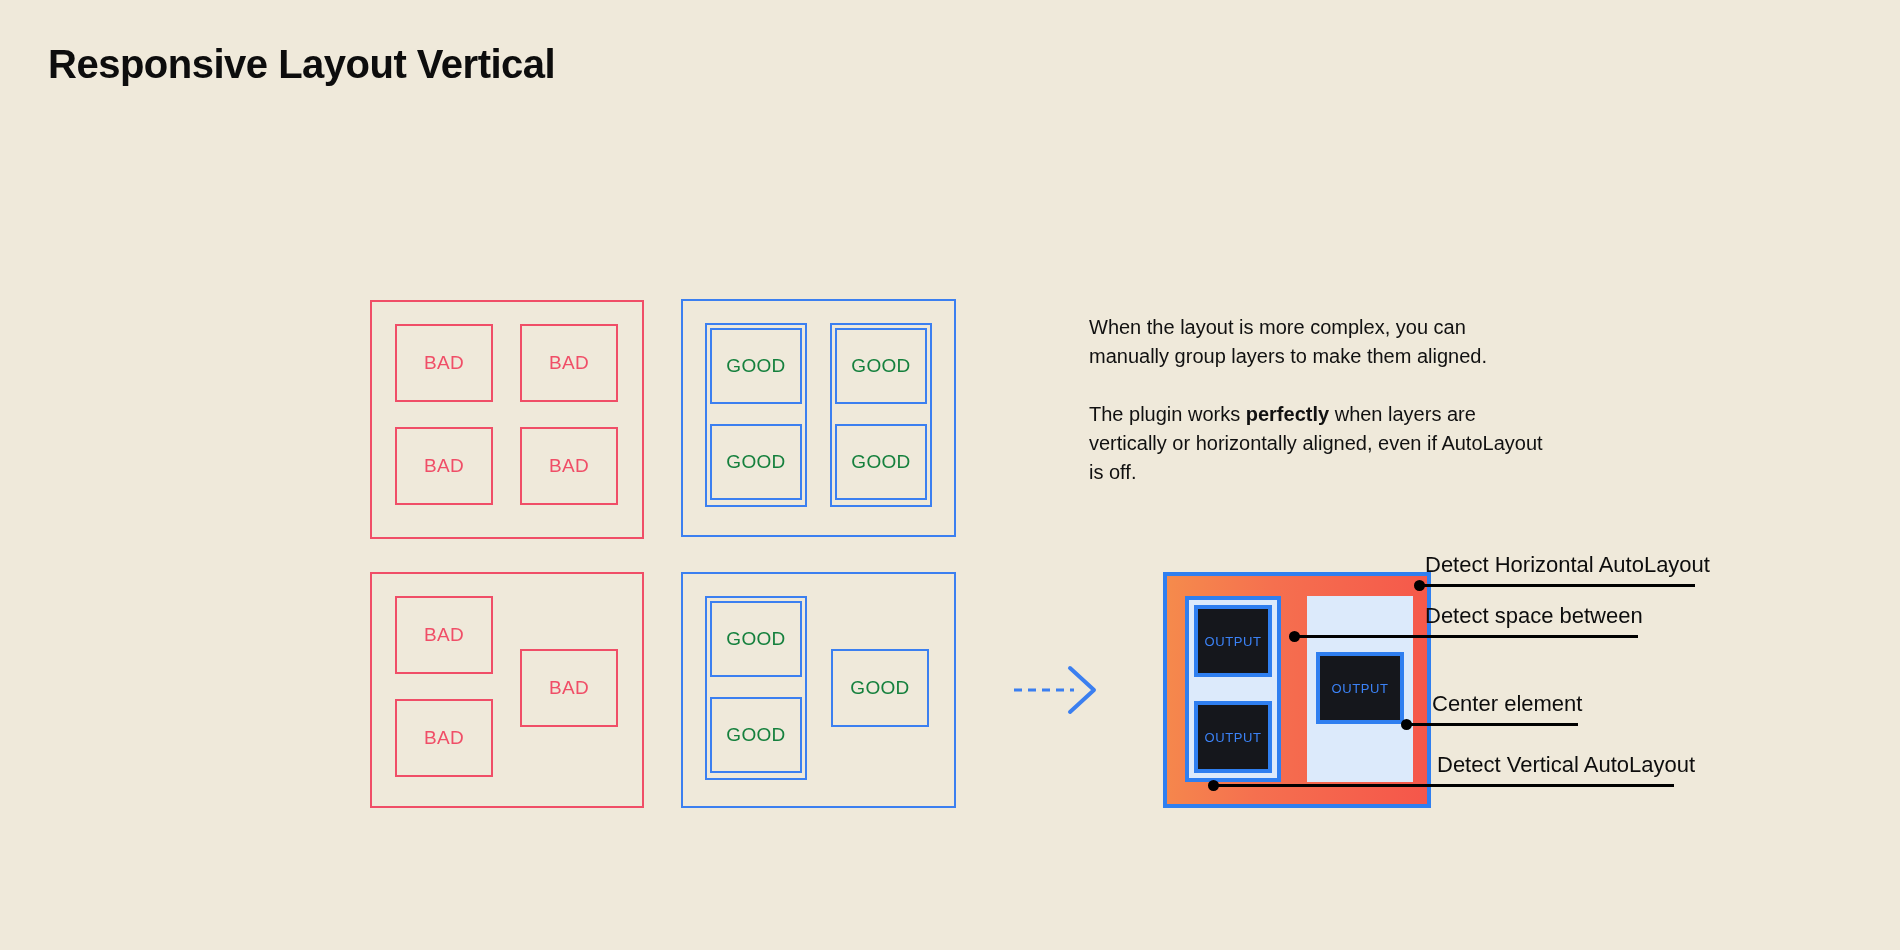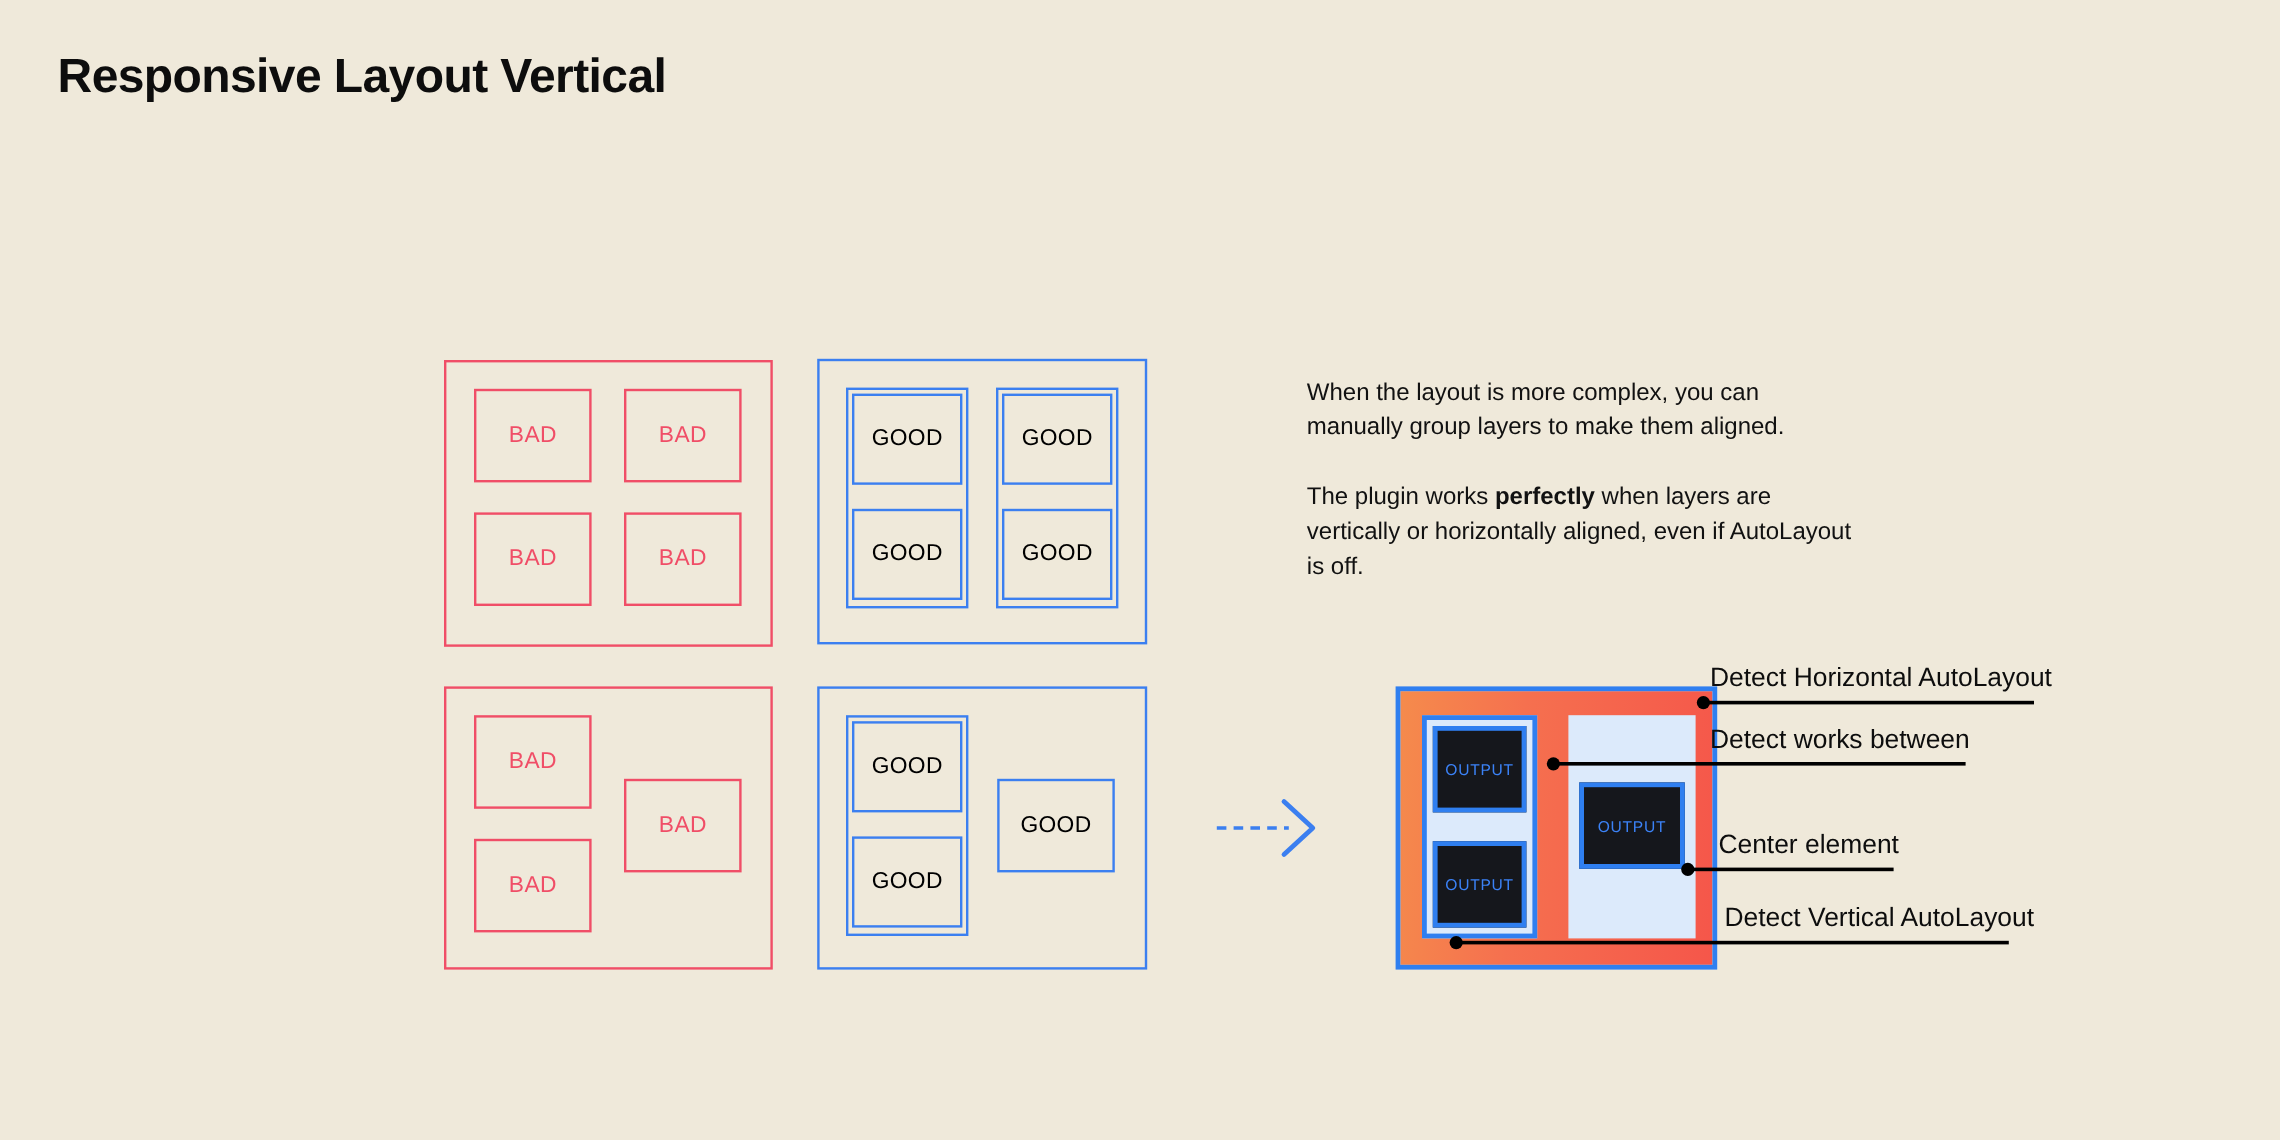--- a/index.html
+++ b/index.html
@@ -33,21 +33,21 @@
   .cell{
     position:absolute;
     display:flex;
     align-items:center;
     justify-content:center;
     font-size:19px;
     letter-spacing:0.3px;
     text-align:center;
   }
   .cell.bad{ border:2px solid #f04e67; color:#f04e67; }
-  .cell.good{ border:2px solid #3b7ff0; color:#000000; }
+  .cell.good{ border:2px solid #3b7ff0; color:#15803d; }
 
   
   .group{
     position:absolute;
     border:2px solid #3b7ff0;
   }
 
   
   #description{
     position:absolute;
@@ -180,21 +180,21 @@
 
 <div class="annot" style="left:1419px; top:584px; width:276px;">
   <div class="dot"></div>
   <div class="leader" style="width:276px;"></div>
   <div class="annot-label" style="left:6px;">Detect Horizontal AutoLayout</div>
 </div>
 
 <div class="annot" style="left:1294px; top:635px; width:344px;">
   <div class="dot"></div>
   <div class="leader" style="width:344px;"></div>
-  <div class="annot-label" style="left:131px;">Detect works between</div>
+  <div class="annot-label" style="left:131px;">Detect space between</div>
 </div>
 
 <div class="annot" style="left:1406px; top:723px; width:172px;">
   <div class="dot"></div>
   <div class="leader" style="width:172px;"></div>
   <div class="annot-label" style="left:26px;">Center element</div>
 </div>
 
 <div class="annot" style="left:1213px; top:784px; width:461px;">
   <div class="dot"></div>

